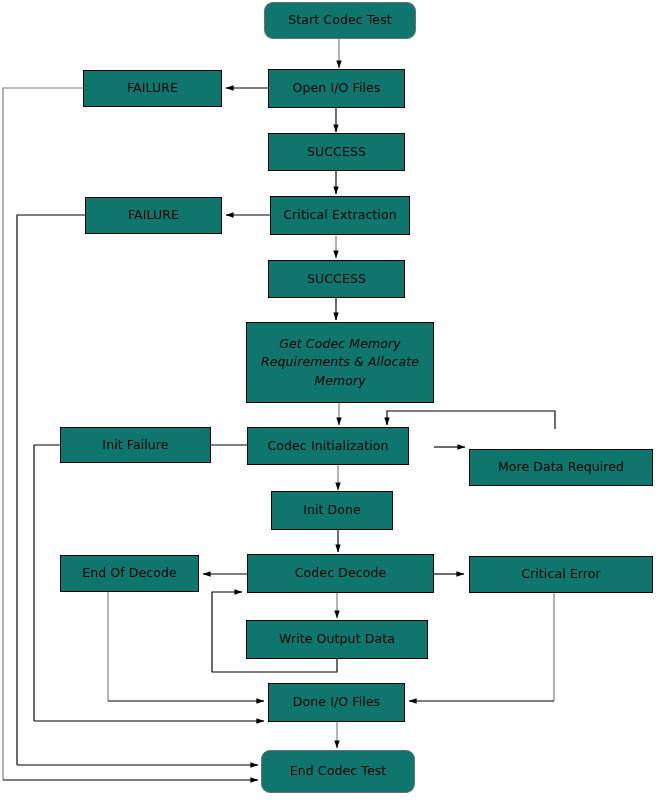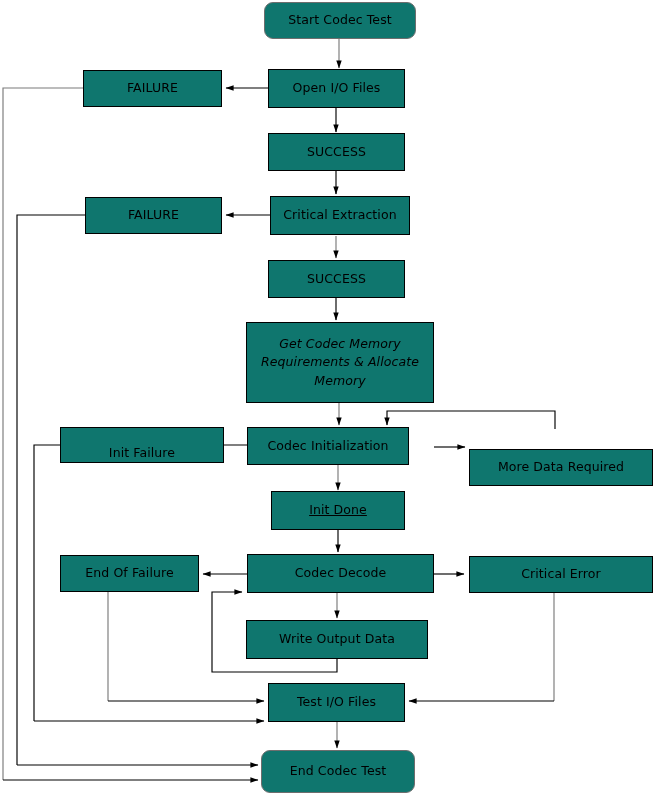--- a/index.html
+++ b/index.html
@@ -148,49 +148,49 @@
   </div>
 
   <div class="node" style="left:246px; top:322px; width:188px; height:81px;font-style:italic;">
     <span class="lbl" style="padding:0 12px;">Get Codec Memory Requirements &amp; Allocate Memory</span>
   </div>
 
   <div class="node" style="left:247px; top:427px; width:162px; height:38px;">
     <span class="lbl">Codec Initialization</span>
   </div>
 
-  <div class="node" style="left:60px; top:427px; width:164px; height:36px;align-items:flex-end;">
+  <div class="node" style="left:60px; top:427px; width:151px; height:36px;">
     <span class="lbl">Init Failure</span>
   </div>
 
   <div class="node" style="left:469px; top:429px; width:184px; height:37px;margin-top:20px;">
     <span class="lbl">More Data Required</span>
   </div>
 
-  <div class="node" style="left:271px; top:491px; width:134px; height:39px;text-decoration:underline;">
+  <div class="node" style="left:271px; top:491px; width:122px; height:39px;">
     <span class="lbl">Init Done</span>
   </div>
 
   <div class="node" style="left:247px; top:554px; width:187px; height:39px;">
     <span class="lbl">Codec Decode</span>
   </div>
 
   <div class="node" style="left:60px; top:555px; width:139px; height:37px;">
-    <span class="lbl">End Of Failure</span>
+    <span class="lbl">End Of Decode</span>
   </div>
 
   <div class="node" style="left:469px; top:556px; width:184px; height:37px;">
     <span class="lbl">Critical Error</span>
   </div>
 
   <div class="node" style="left:246px; top:620px; width:182px; height:39px;">
     <span class="lbl">Write Output Data</span>
   </div>
 
   <div class="node" style="left:268px; top:683px; width:137px; height:39px;">
-    <span class="lbl">Test I/O Files</span>
+    <span class="lbl">Done I/O Files</span>
   </div>
 
   <div class="node terminator" style="left:261px; top:750px; width:154px; height:43px;">
     <span class="lbl">End Codec Test</span>
   </div>
 
 </div>
 
 </body></html>

